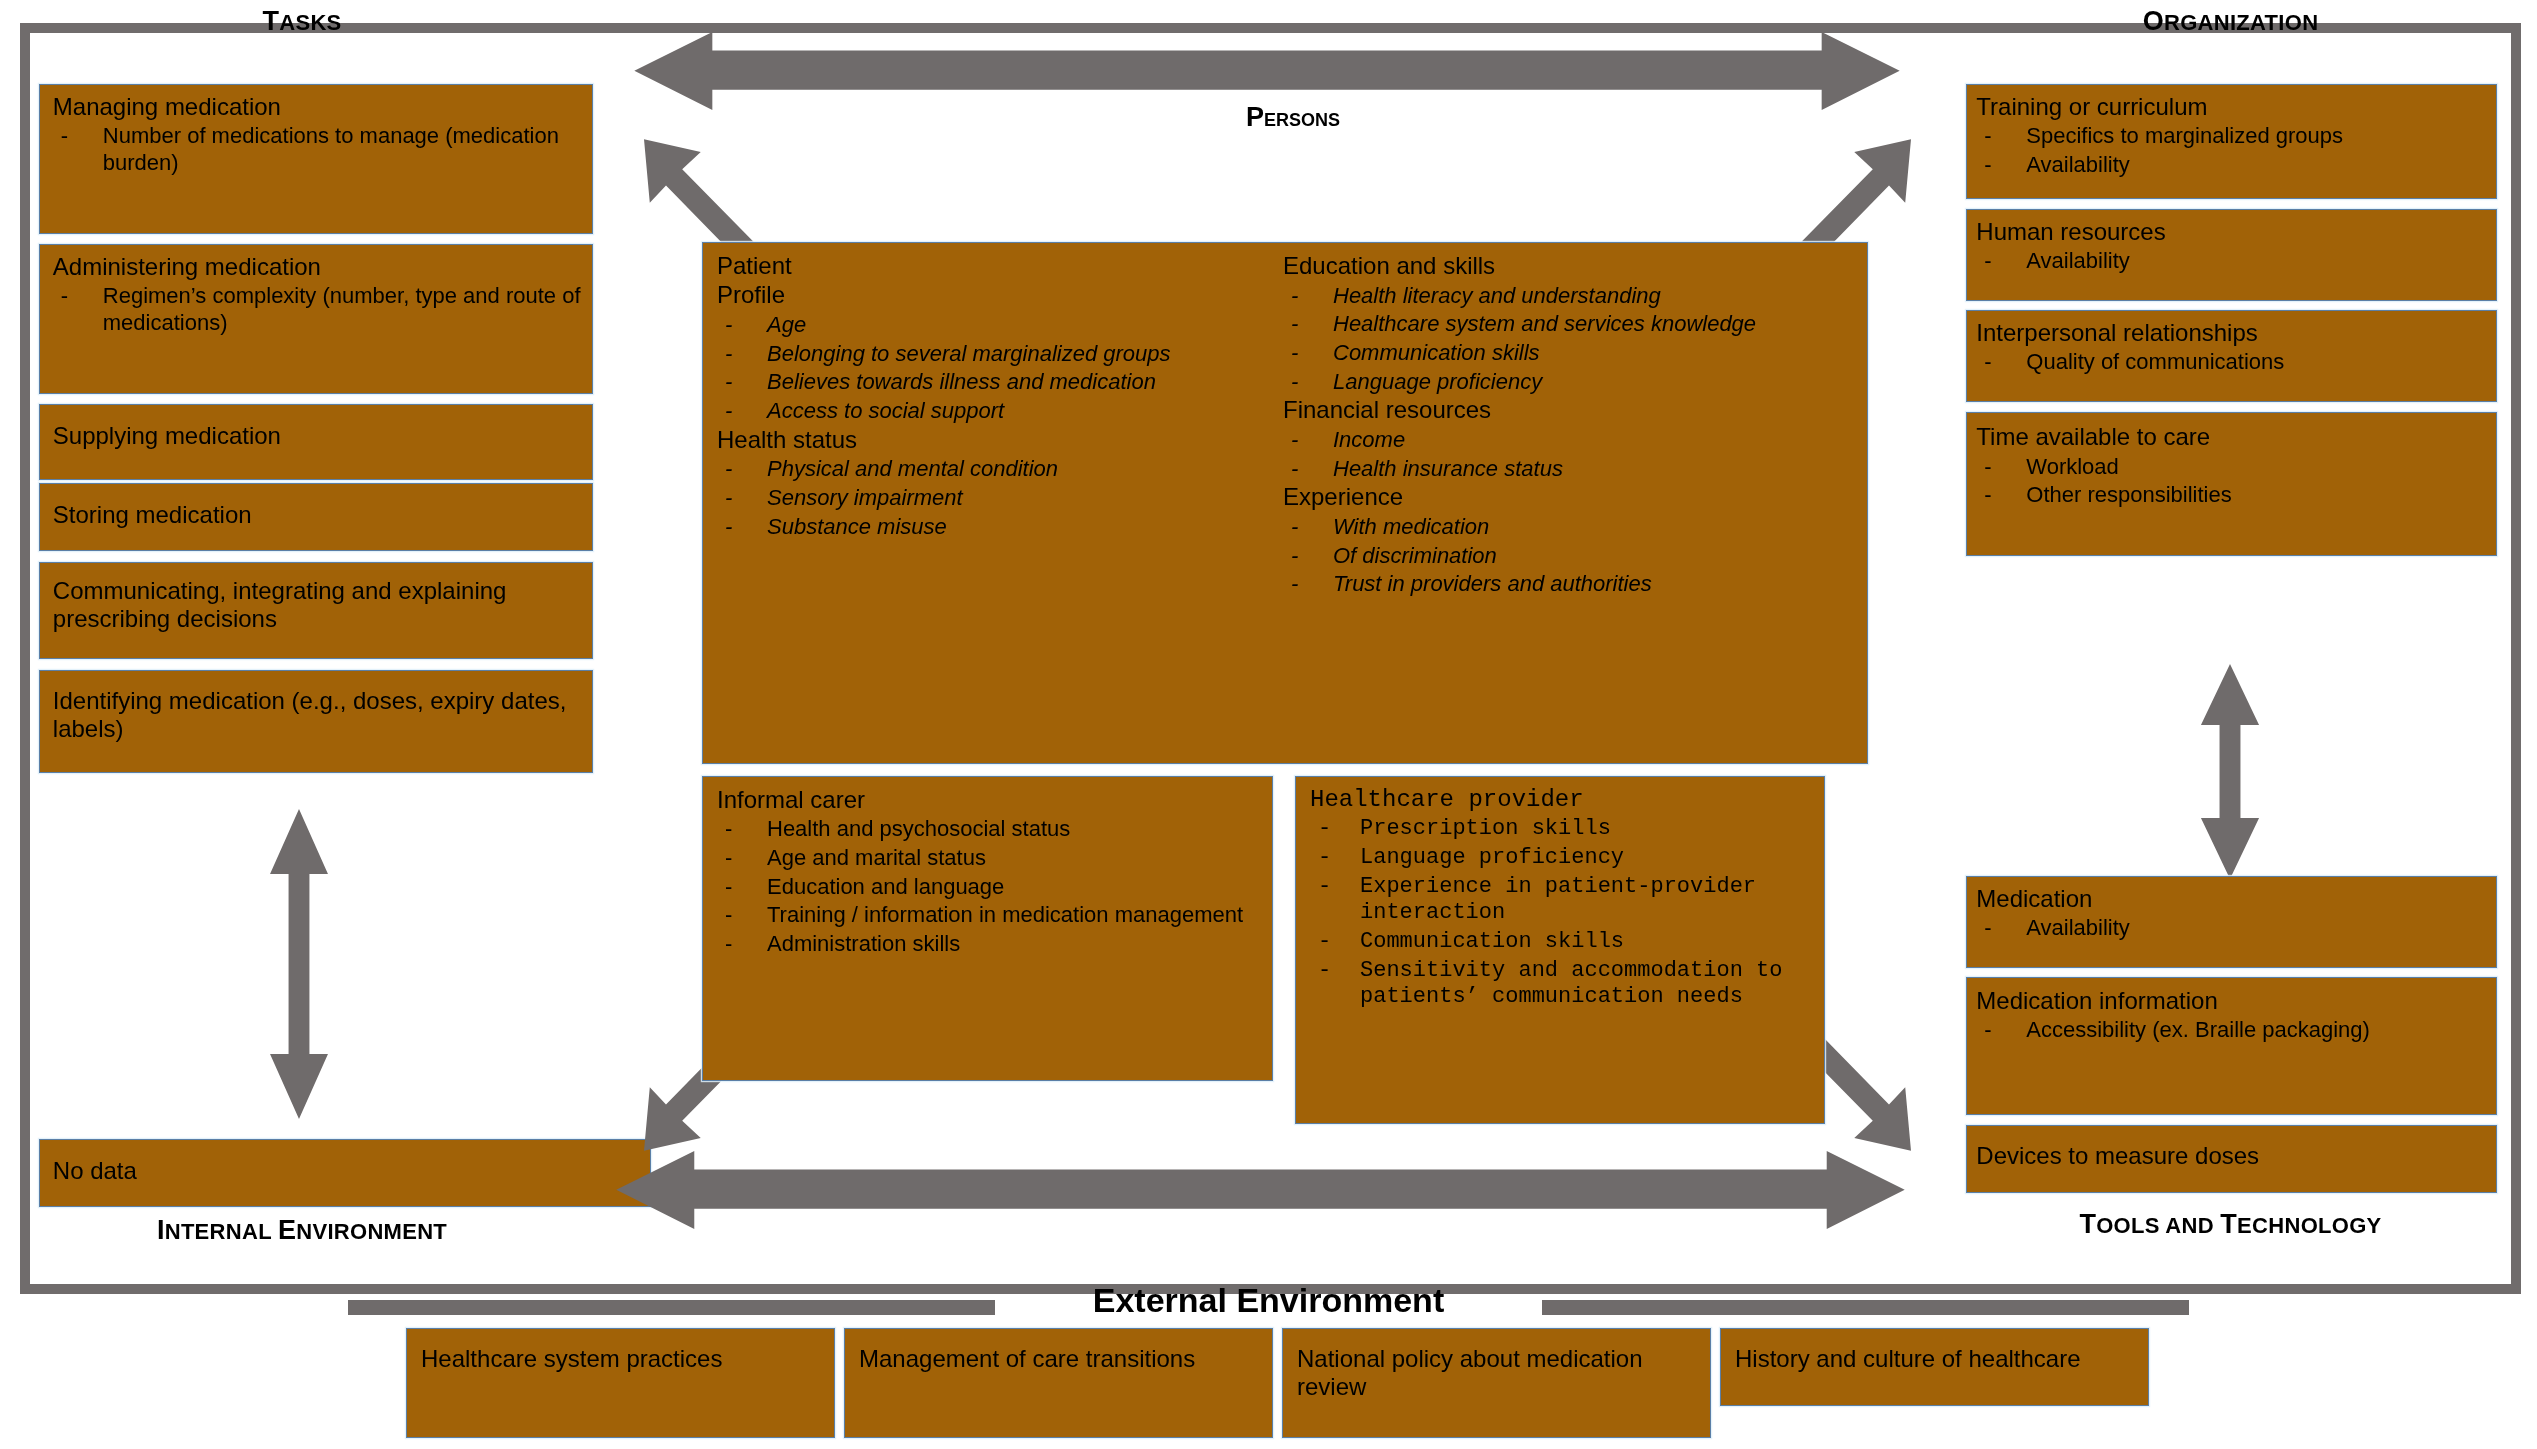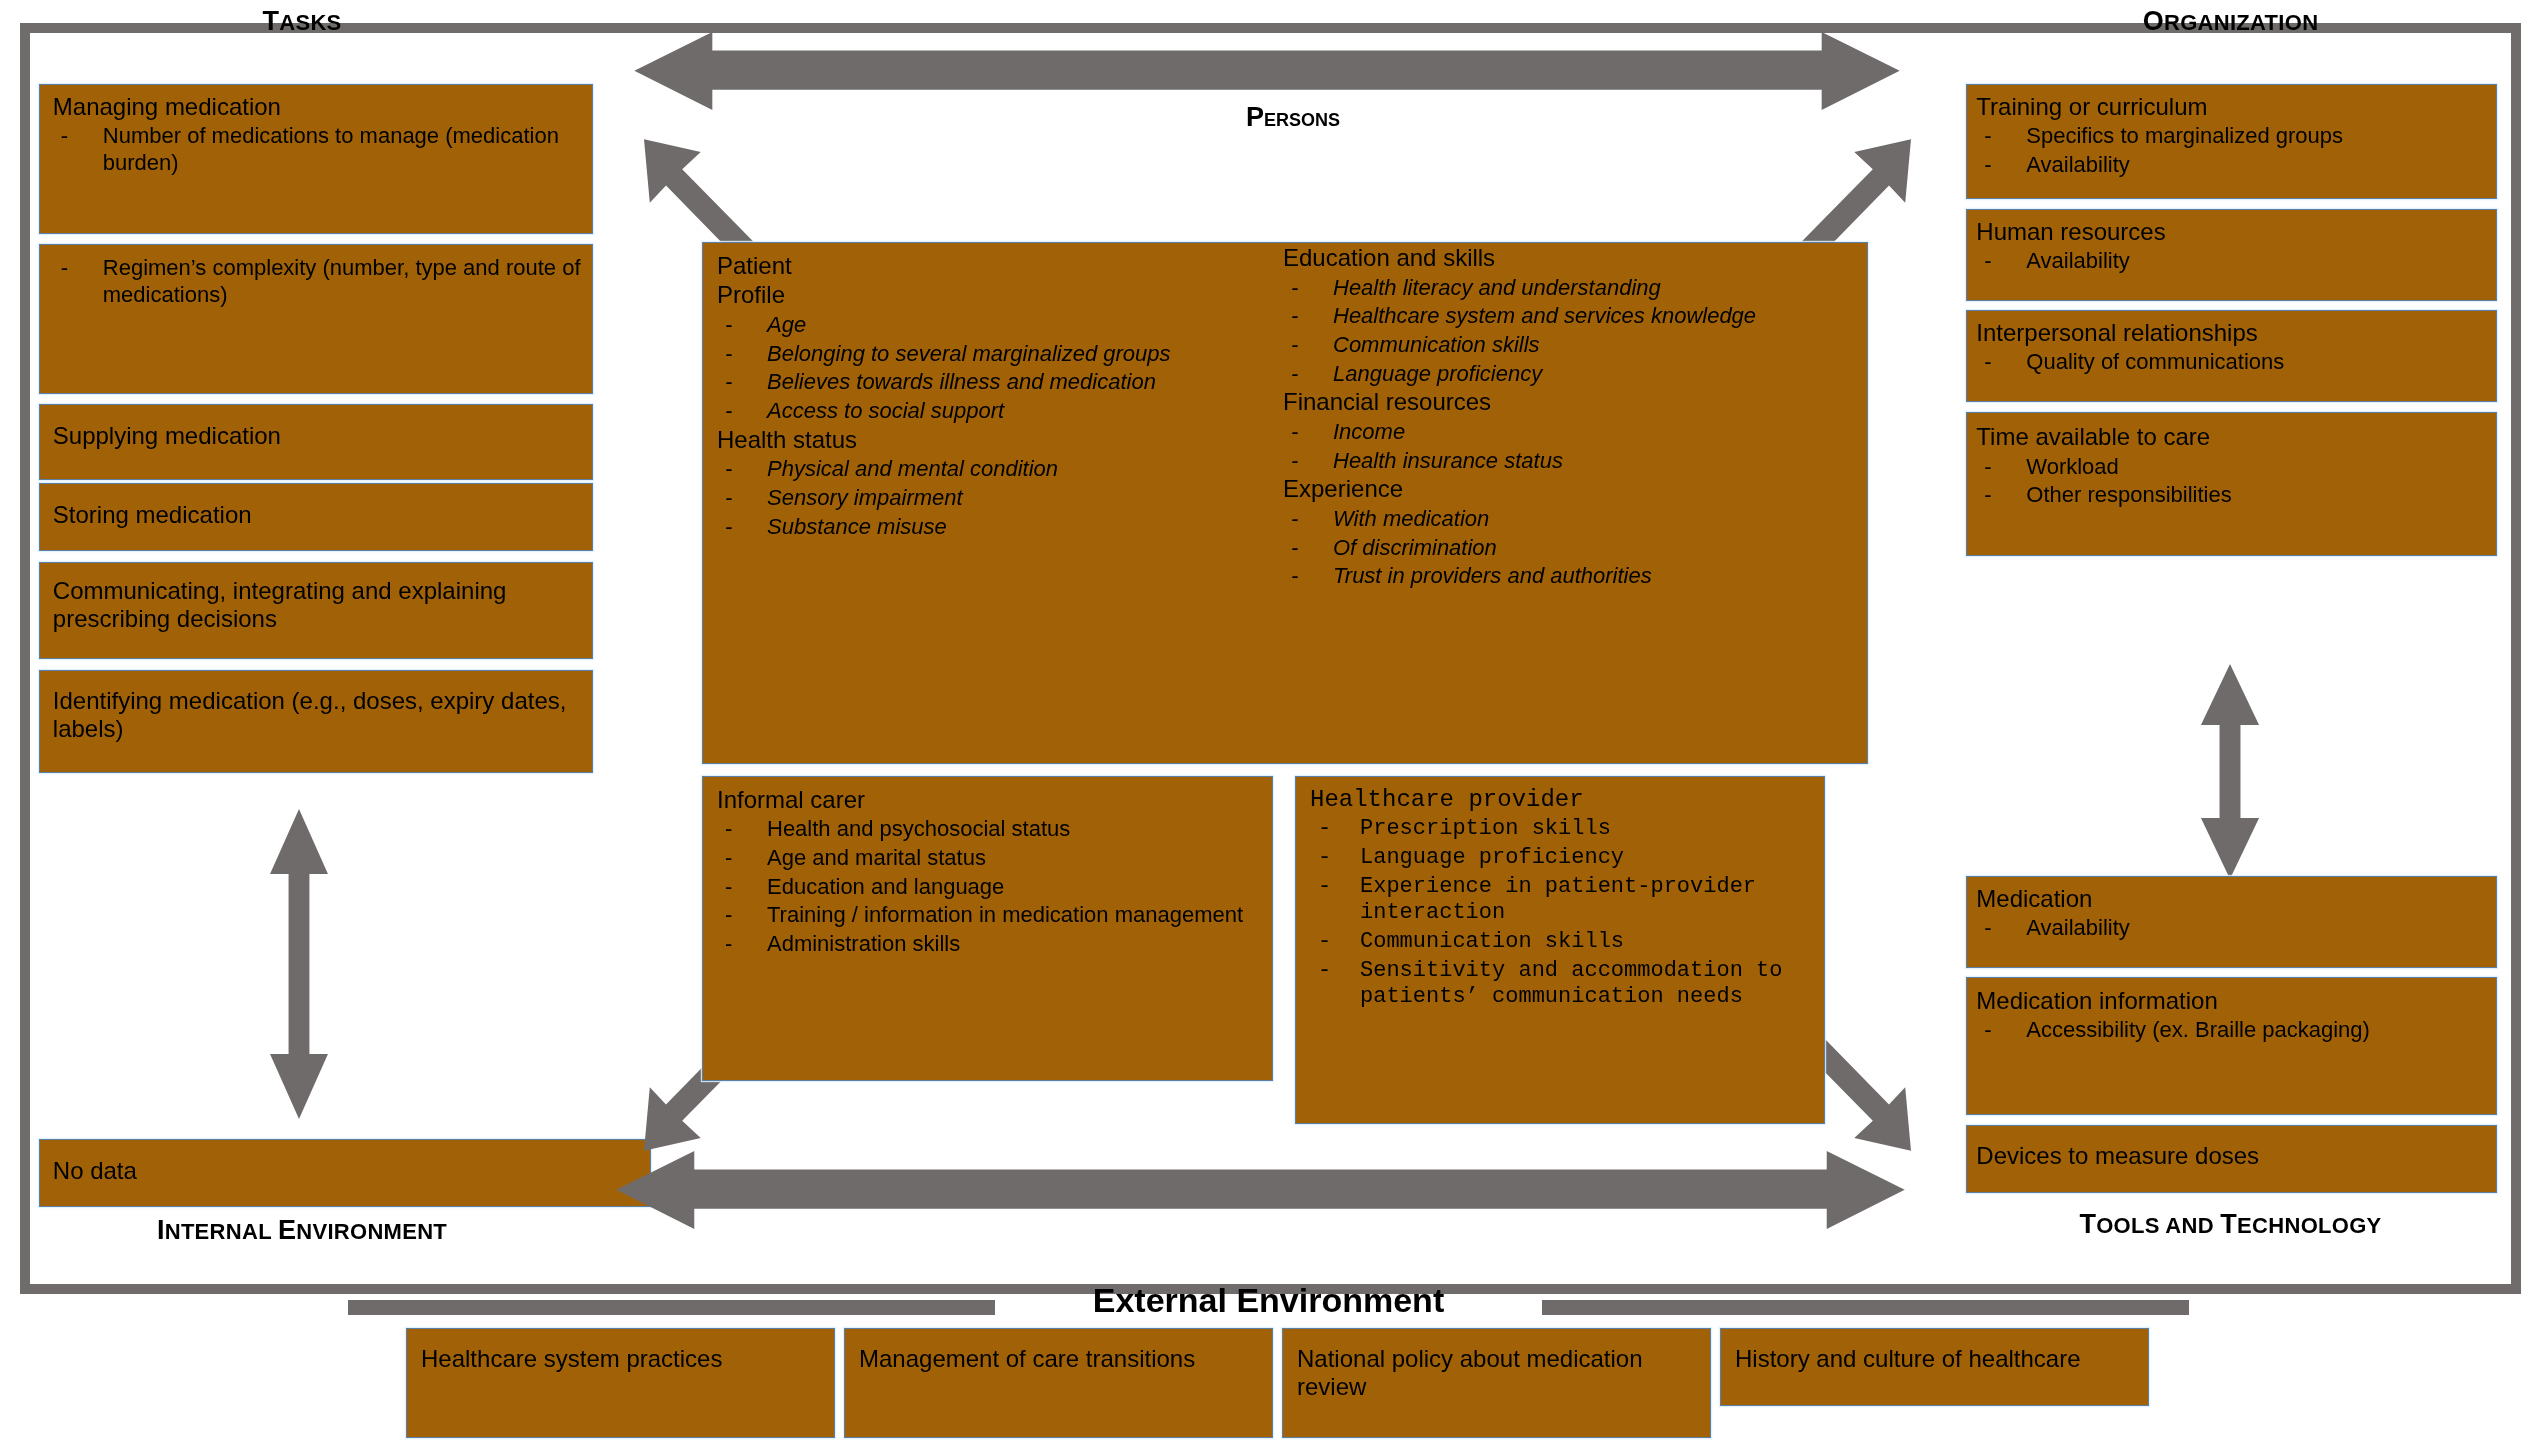--- a/index.html
+++ b/index.html
@@ -62,20 +62,21 @@
   </div>
 
   <div class="card" style="left:39px;top:84px;width:554px;height:150px;padding:8px 5.8px 0 12.8px;">
     <div class="title">Managing medication</div>
     <ul>
       <li>Number of medications to manage (medication burden)</li>
     </ul>
   </div>
 
   <div class="card" style="left:39px;top:244px;width:554px;height:150px;padding:8px 5.8px 0 12.8px;">
+    <div class="title">Administering medication</div>
     <ul>
       <li>Regimen’s complexity (number, type and route of medications)</li>
     </ul>
   </div>
 
   <div class="card" style="left:39px;top:404px;width:554px;height:76px;padding:17.4px 5.8px 0 12.8px;">
     <div class="title">Supplying  medication</div>
   </div>
 
   <div class="card" style="left:39px;top:483px;width:554px;height:68px;padding:17.4px 5.8px 0 12.8px;">
@@ -217,21 +218,21 @@
         <li class="ital">Access to social support</li>
       </ul>
       <div class="sub-head">Health status</div>
       <ul>
         <li class="ital">Physical and mental condition</li>
         <li class="ital">Sensory impairment</li>
         <li class="ital">Substance misuse</li>
       </ul>
     </div>
 
-    <div style="position:absolute;left:580px;top:0;width:568px;">
+    <div style="position:absolute;left:580px;top:8px;width:568px;">
       <div class="sub-head">Education and skills</div>
       <ul>
         <li class="ital">Health literacy and understanding</li>
         <li class="ital">Healthcare system and services knowledge</li>
         <li class="ital">Communication skills</li>
         <li class="ital">Language proficiency</li>
       </ul>
       <div class="sub-head">Financial resources</div>
       <ul>
         <li class="ital">Income</li>

